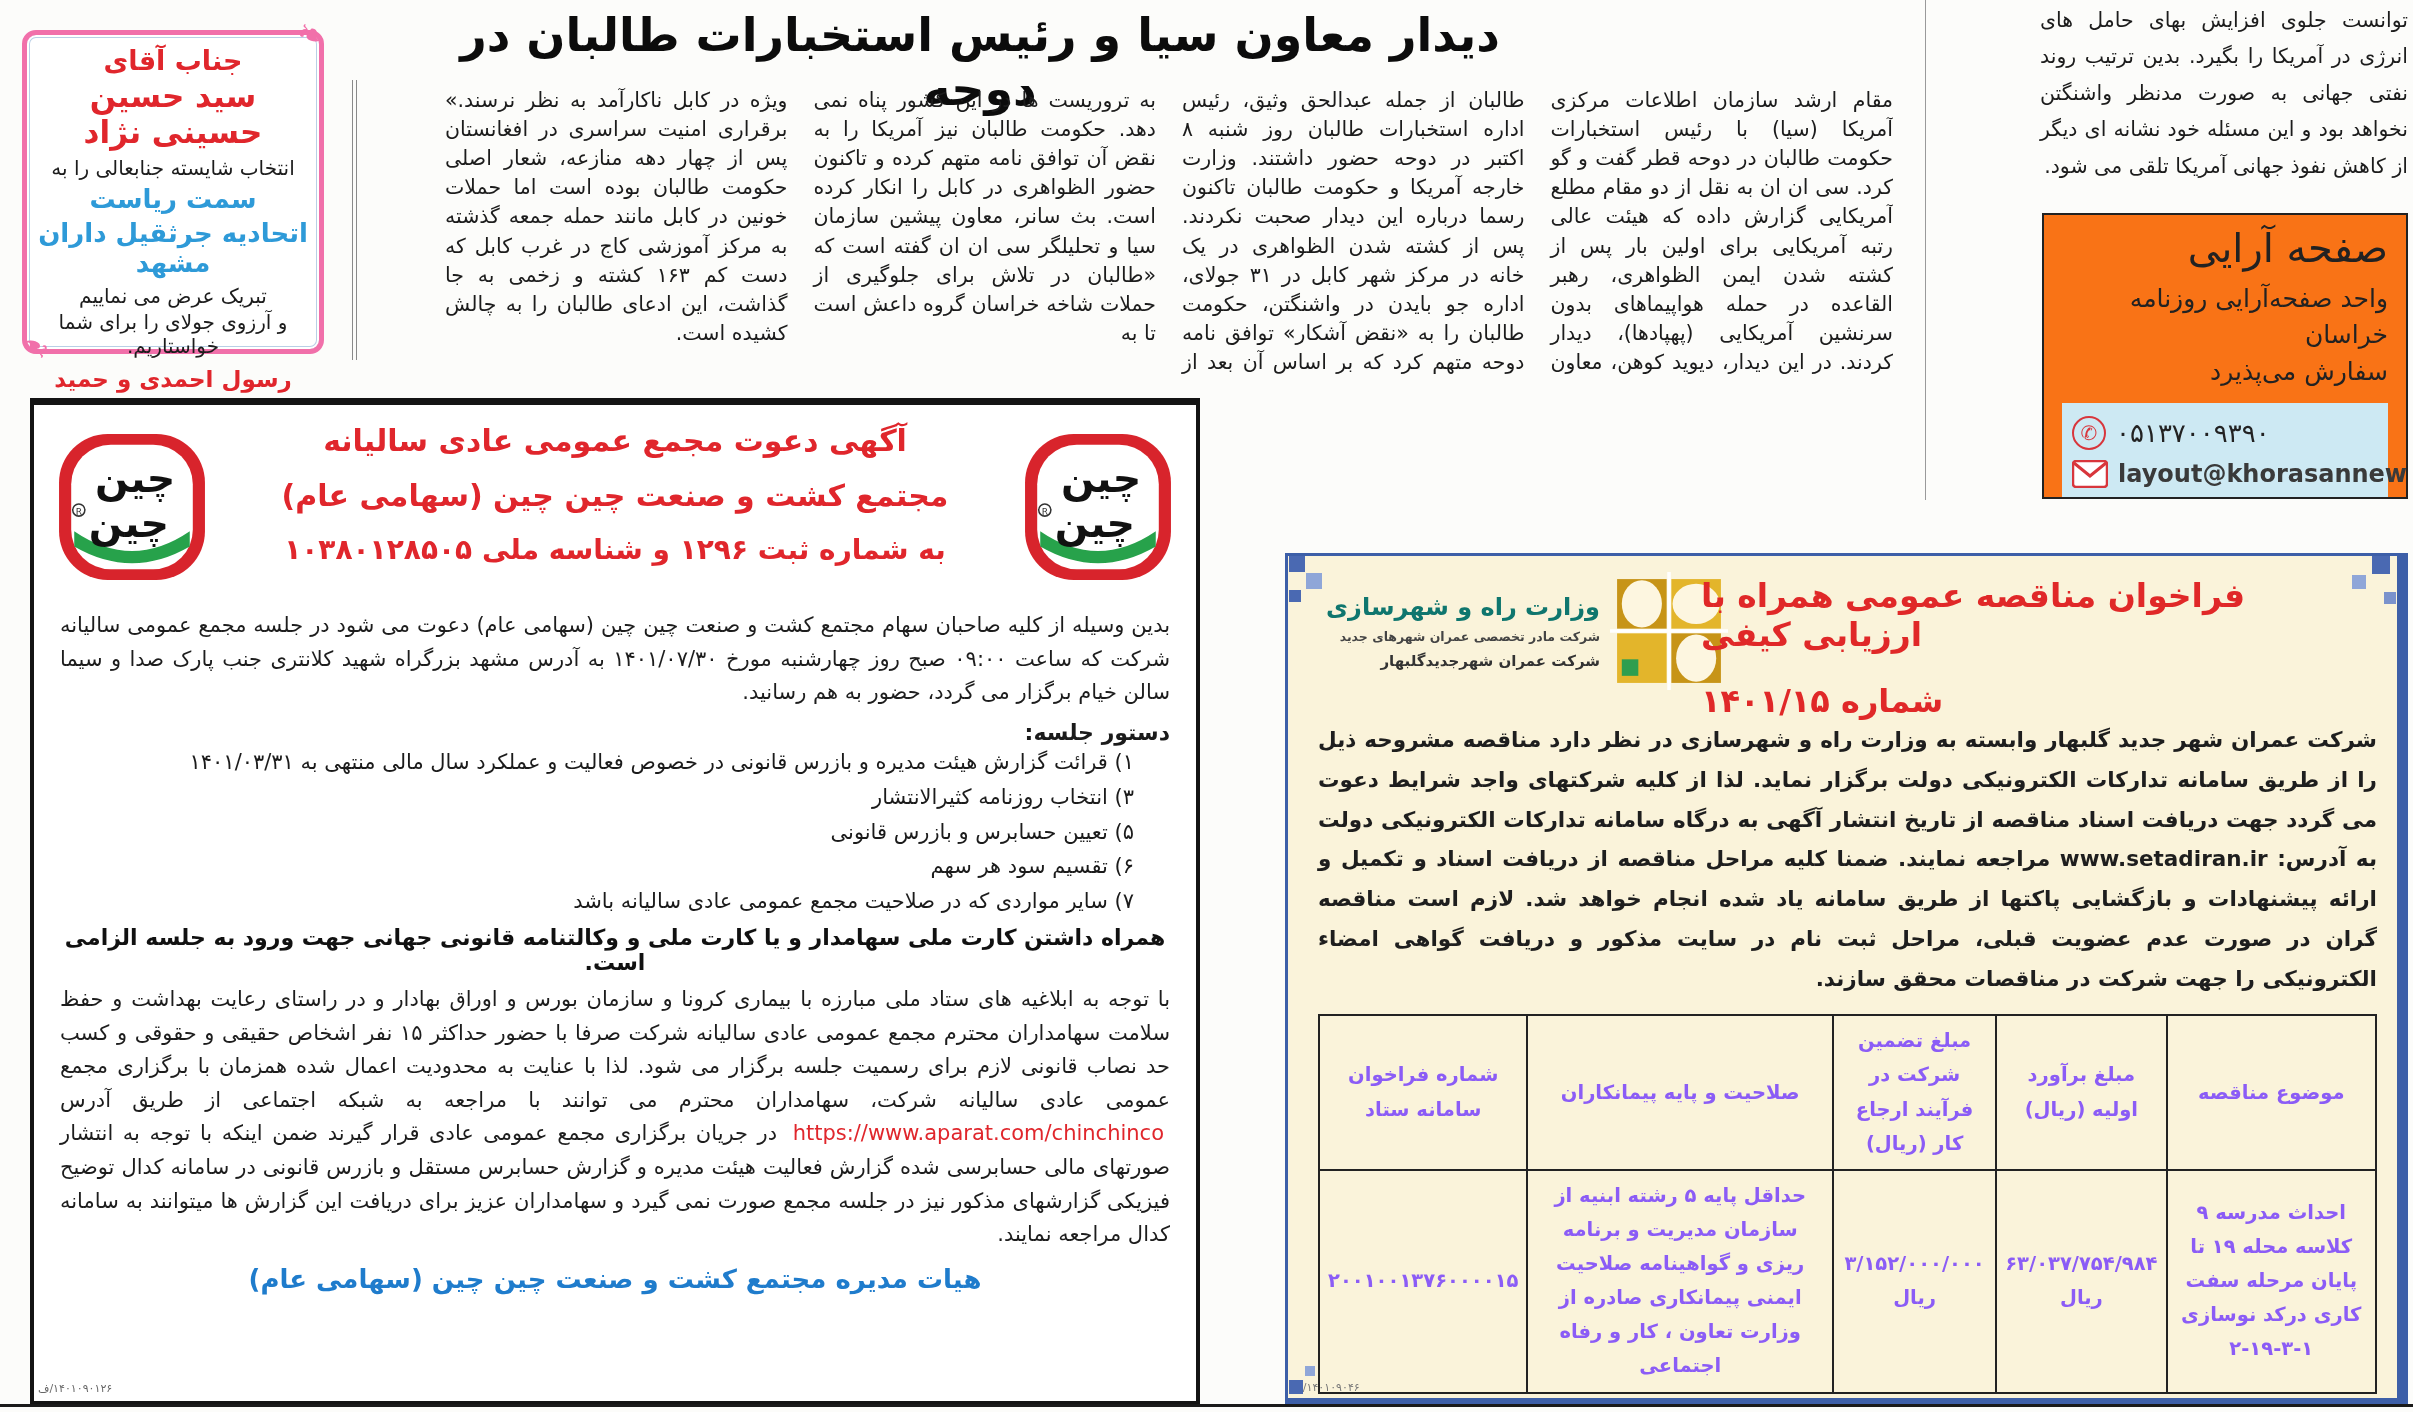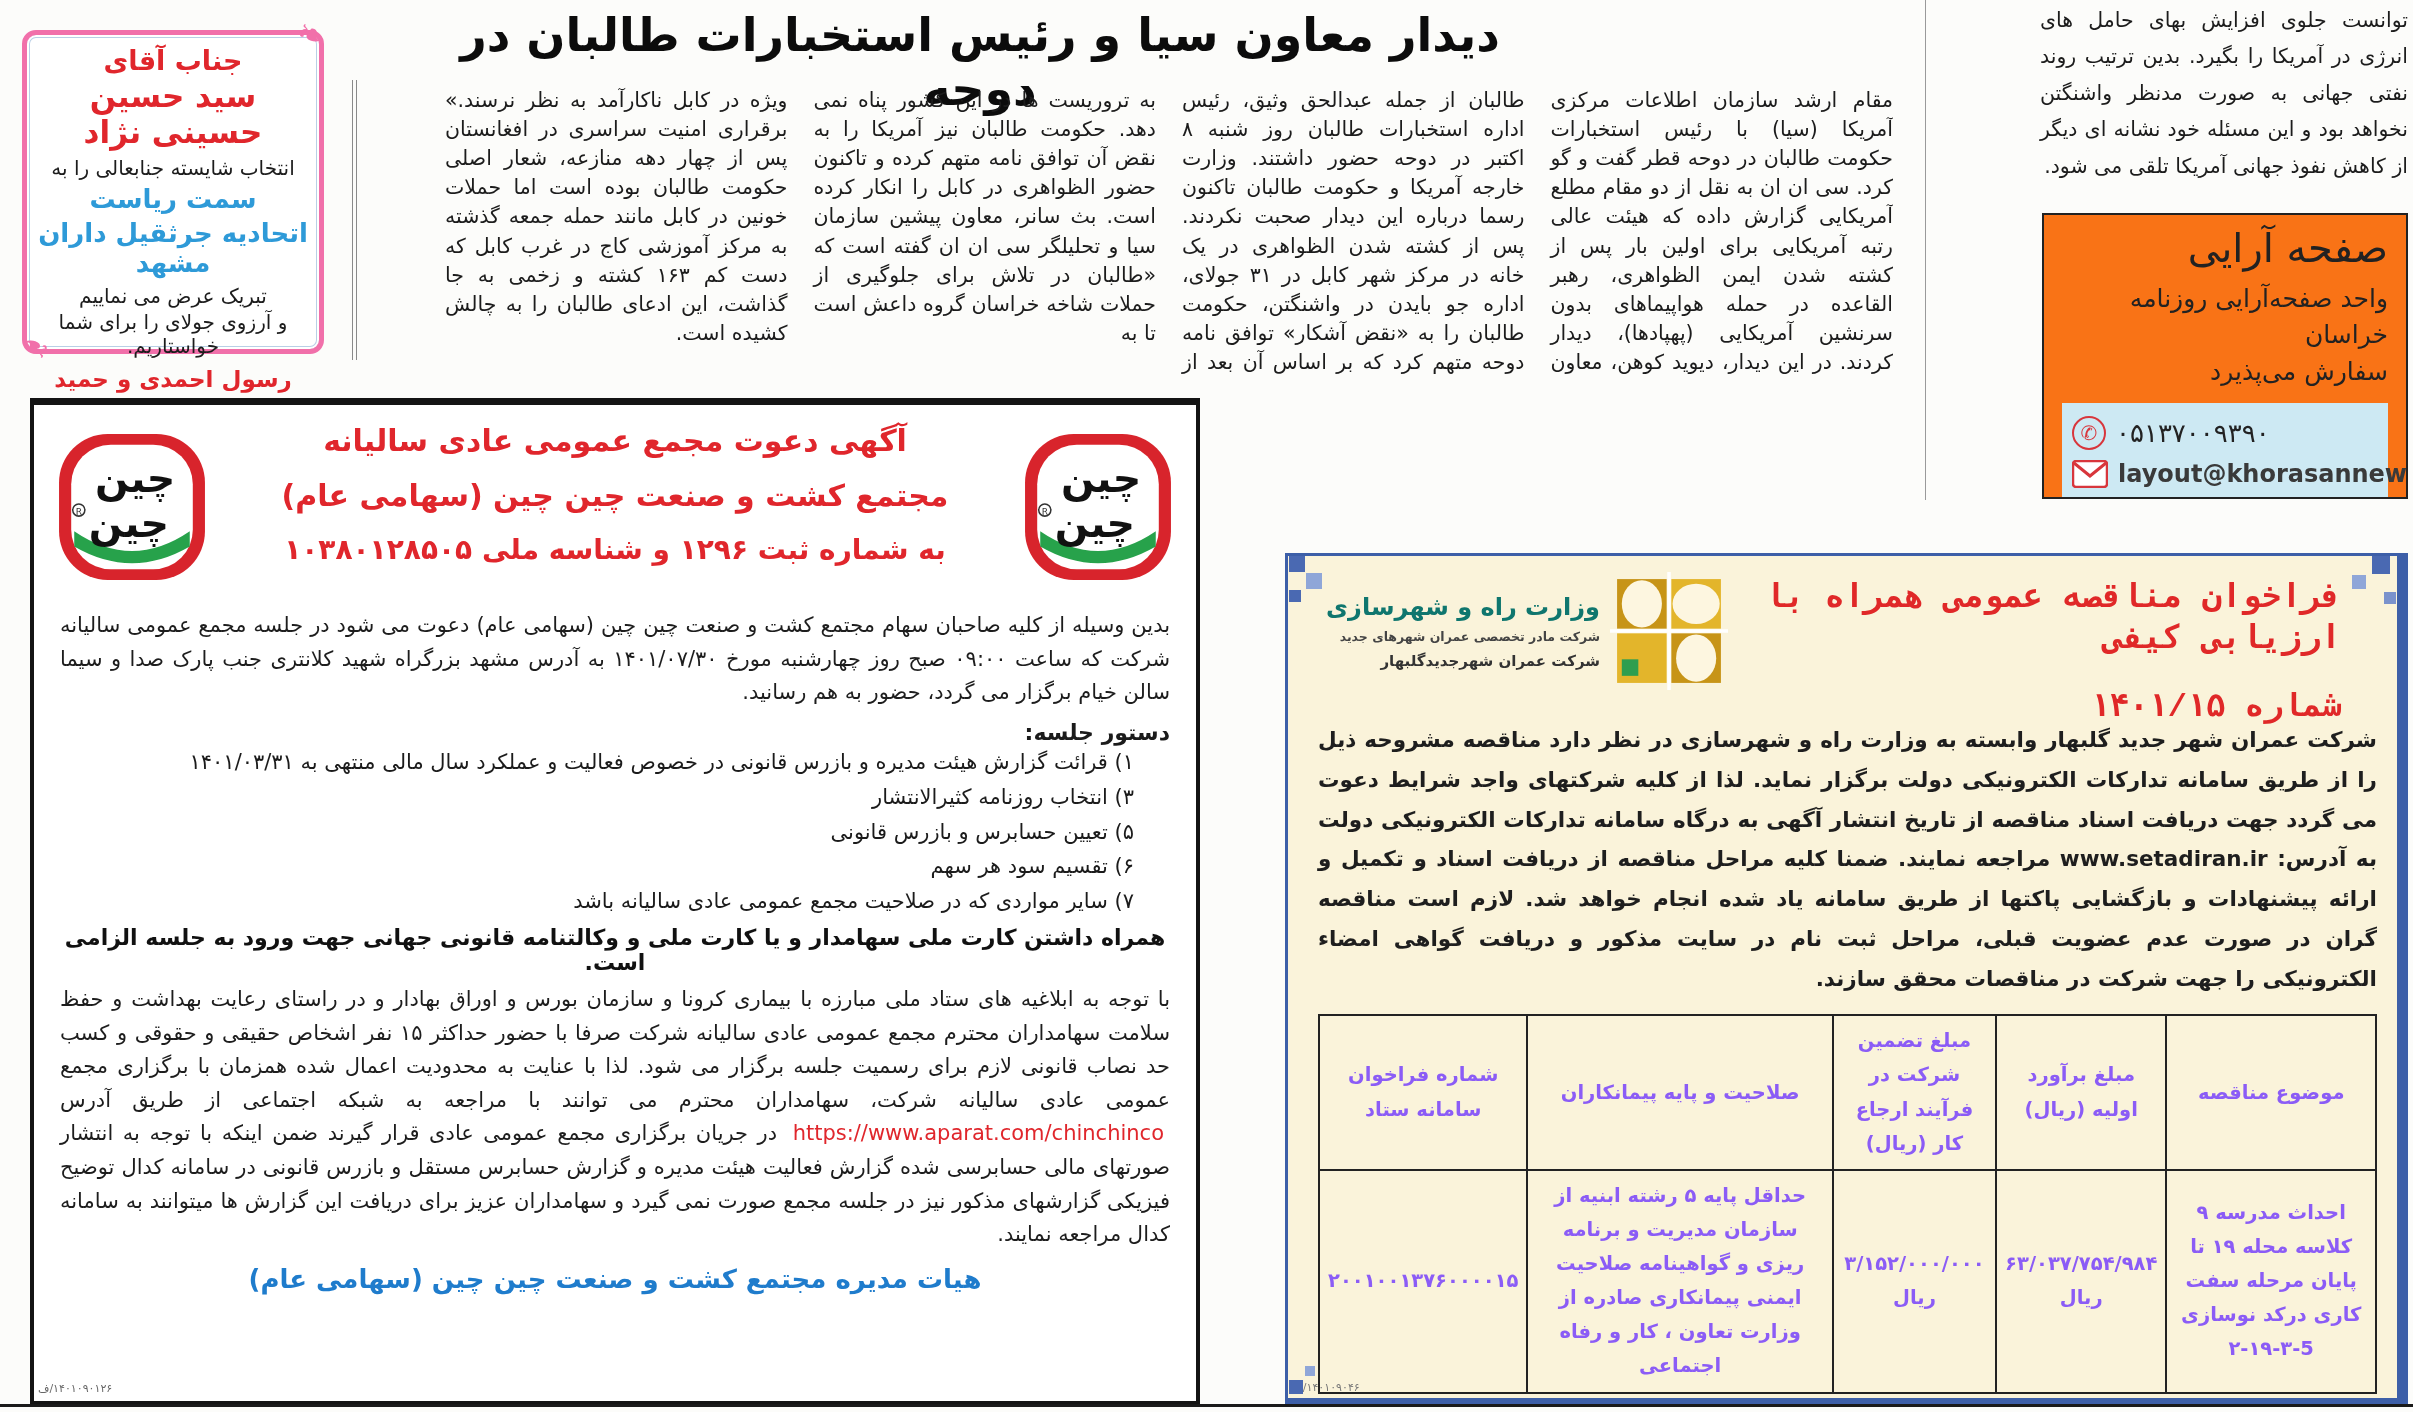--- a/index.html
+++ b/index.html
@@ -106,21 +106,21 @@
   .td-header { position:relative; height:152px; }
   .td-org {
     position:absolute; left:0; top:6px; width:410px;
     display:flex; direction:ltr; align-items:center; gap:10px;
   }
   .td-org-text { flex:1; text-align:right; direction:rtl; }
   .td-org1 { color:#0f766e; font-weight:bold; font-size:24px; }
   .td-org2 { color:#444; font-weight:bold; font-size:12.5px; margin-top:8px; }
   .td-org3 { color:#333; font-weight:bold; font-size:15px; margin-top:8px; }
   .td-logo { width:118px; height:118px; flex:0 0 auto; }
-  .td-titles { position:absolute; right:36px; top:10px; width:640px; text-align:right;font-family:Liberation Mono, monospace; }
+  .td-titles { position:absolute; right:36px; top:10px; width:640px; text-align:left; }
   .td-title1 { color:#e02828; font-weight:bold; font-size:33px; }
   .td-title2 { color:#e02828; font-weight:bold; font-size:32px; margin-top:28px; }
   .td-body {
     font-size:21.5px; font-weight:bold; line-height:1.85; text-align:justify; color:#1e1e1e; margin-top:2px;
   }
   .td-url { direction:ltr; unicode-bidi:embed; display:inline-block; }
   .td-table { width:100%; border-collapse:collapse; margin-top:16px; }
   .td-table th, .td-table td {
     border:2px solid #222; font-weight:bold; text-align:center; padding:8px 8px;
     font-size:19.5px; line-height:1.75; color:#8b5cf6;
@@ -270,21 +270,21 @@
     </colgroup>
     <tbody>
         <tr>
       <th>موضوع مناقصه</th>
       <th>مبلغ برآورد اولیه (ریال)</th>
       <th>مبلغ تضمین شرکت در فرآیند ارجاع کار (ریال)</th>
       <th>صلاحیت و پایه پیمانکاران</th>
       <th>شماره فراخوان سامانه ستاد</th>
     </tr>
     <tr>
-      <td>احداث مدرسه ۹ کلاسه محله ۱۹ تا پایان مرحله سفت کاری درکد نوسازی 5-۳-۱۹-۲</td>
+      <td>احداث مدرسه ۹ کلاسه محله ۱۹ تا پایان مرحله سفت کاری درکد نوسازی ۱-۳-۱۹-۲</td>
       <td>۶۳/۰۳۷/۷۵۴/۹۸۴ ریال</td>
       <td>۳/۱۵۲/۰۰۰/۰۰۰ ریال</td>
       <td>حداقل پایه ۵ رشته ابنیه از سازمان مدیریت و برنامه ریزی و گواهینامه صلاحیت ایمنی پیمانکاری صادره از وزارت تعاون ، کار و رفاه اجتماعی</td>
       <td>۲۰۰۱۰۰۱۳۷۶۰۰۰۰۱۵</td>
     </tr>
   </tbody>
     </table>
 
   <div class="td-code">۱۴۰۱۰۹۰۴۶/م</div>
 </div>

